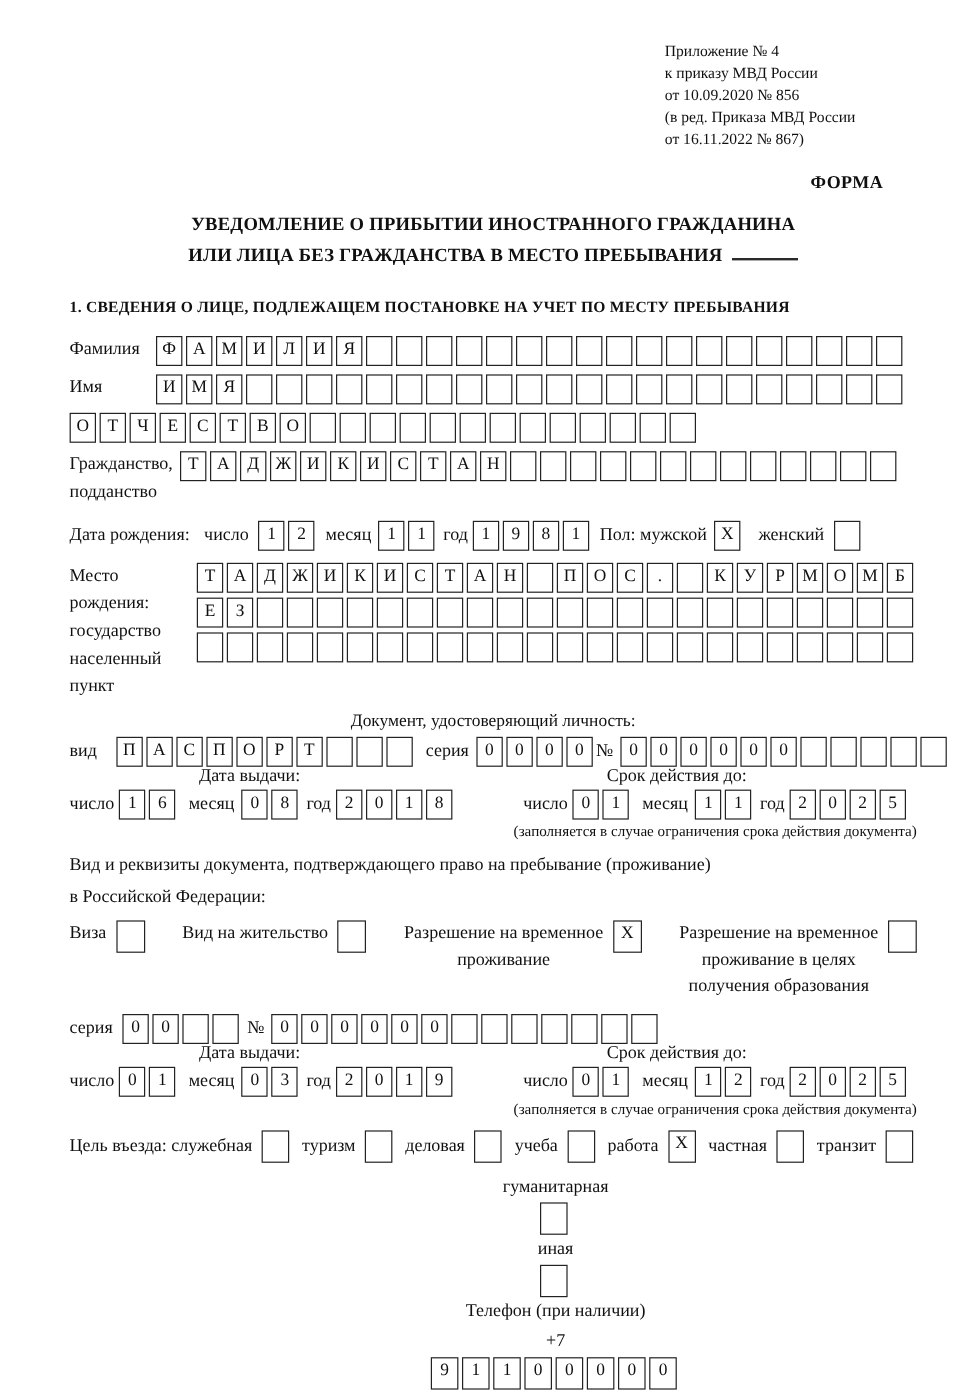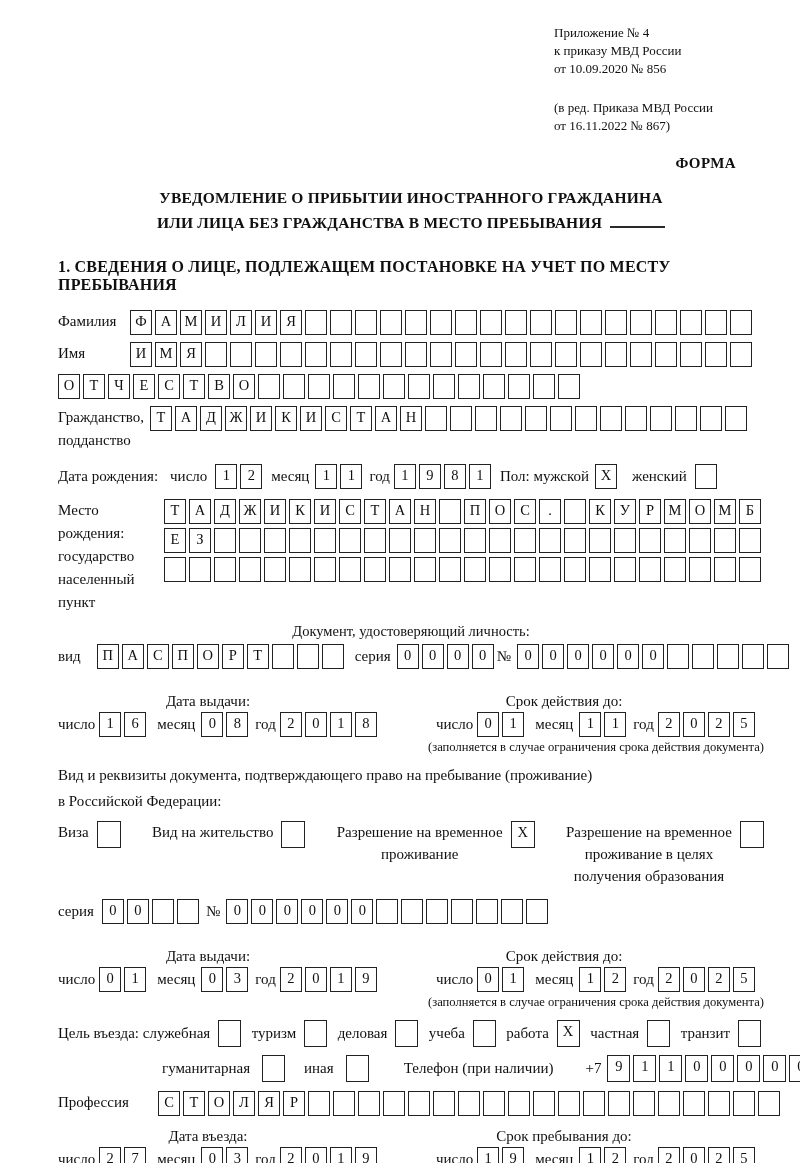--- a/index.html
+++ b/index.html
@@ -1,53 +1,53 @@
 <!DOCTYPE html>
 <html><head>
 <meta charset="utf-8">
 <style>
   html,body{margin:0;padding:0;background:#fff;}
   body{width:800px;height:1163px;font-family:"Liberation Serif",serif;color:#101010;overflow:hidden;}
-  .page{box-sizing:border-box;width:800px;height:1163px;padding:24px 36px 10px 58px;}
+  .page{box-sizing:border-box;width:800px;height:1163px;padding:34px 36px 10px 58px;}
   .appendix{margin-left:auto;width:210px;font-size:13px;line-height:1.4;}
-  .appendix .grp2{margin-top:20px;}
+  .appendix .grp2{margin-top:0;}
   .forma{font-weight:bold;font-size:15px;text-align:right;padding-right:28px;margin-top:20px;letter-spacing:.4px;}
   .title{font-weight:bold;font-size:15.5px;text-align:center;margin-top:14px;line-height:1.6;letter-spacing:.2px;}
   .blank-line{display:inline-block;width:55px;border-bottom:2px solid #2a2a2a;height:.95em;margin-left:8px;}
-  .section-title{font-weight:bold;font-size:16px;margin-top:22px;letter-spacing:.2px;}
+  .section-title{font-weight:bold;font-size:13px;margin-top:22px;letter-spacing:.2px;}
   .row{display:flex;align-items:flex-start;margin-top:7px;}
   .lbl{font-size:15px;line-height:23px;flex:none;}
   .lbl small{display:block;font-size:15px;}
   .cells{display:flex;flex-wrap:nowrap;flex:none;}
   .cell{box-sizing:border-box;flex:none;width:22px;height:25px;border:1.6px solid #222;margin-right:3px;
         text-align:center;font-size:14.5px;line-height:21px;background:#fff;}
   .stack .cells{margin-bottom:4px;}
   .w-surname{width:72px;} .w-name{width:72px;} .w-patr{width:176px;} .w-cit{width:92px;}
   .w-birthplace{width:106px;}
   .inline-lbl{font-size:15px;line-height:25px;flex:none;}
   .gap4{width:4px;flex:none;} .gap6{width:6px;flex:none;} .gap8{width:8px;flex:none;} .gap12{width:12px;flex:none;} .gap16{width:16px;flex:none;}
   .doc-header{font-weight:normal;font-size:14.5px;text-align:center;margin-top:9px;}
-  .twocol{display:flex;margin-top:24px;}
+  .twocol{display:flex;margin-top:0;}
   .col-l{width:336px;flex:none;}
   .col-r{flex:1;}
   .col-head{text-align:center;font-size:15px;}
   .col-l .col-head{width:300px;}
   .col-r .col-head{width:340px;}
   .date-line{display:flex;align-items:flex-start;margin-top:2px;}
   .note{font-size:12.6px;text-align:right;margin-top:3px;}
   .plain{font-size:15px;margin-top:9px;line-height:1.5;}
   .opts{display:flex;justify-content:space-between;align-items:flex-start;margin-top:8px;}
   .opt{display:flex;align-items:flex-start;}
   .opt .opt-lbl{font-size:15px;line-height:22px;}
   .opt .center{text-align:center;}
   .opt .cell{margin-left:8px;margin-right:0;width:24px;height:27px;}
   .purpose{display:flex;justify-content:space-between;align-items:center;margin-top:10px;}
   .purpose .inline-lbl{line-height:27px;}
   .purpose .cell{width:23px;height:27px;}
-  .purpose2{display:flex;align-items:center;margin-top:8px;padding-left:104px;}
+  .purpose2{display:flex;align-items:center;margin-top:8px;padding-left:104px;flex-direction:column;}
   .purpose2 .cell{width:23px;height:27px;}
 </style>
 </head>
 <body>
 
 <div class="page">
 
   <div class="appendix">
     <div>Приложение № 4</div>
     <div>к приказу МВД России</div>

